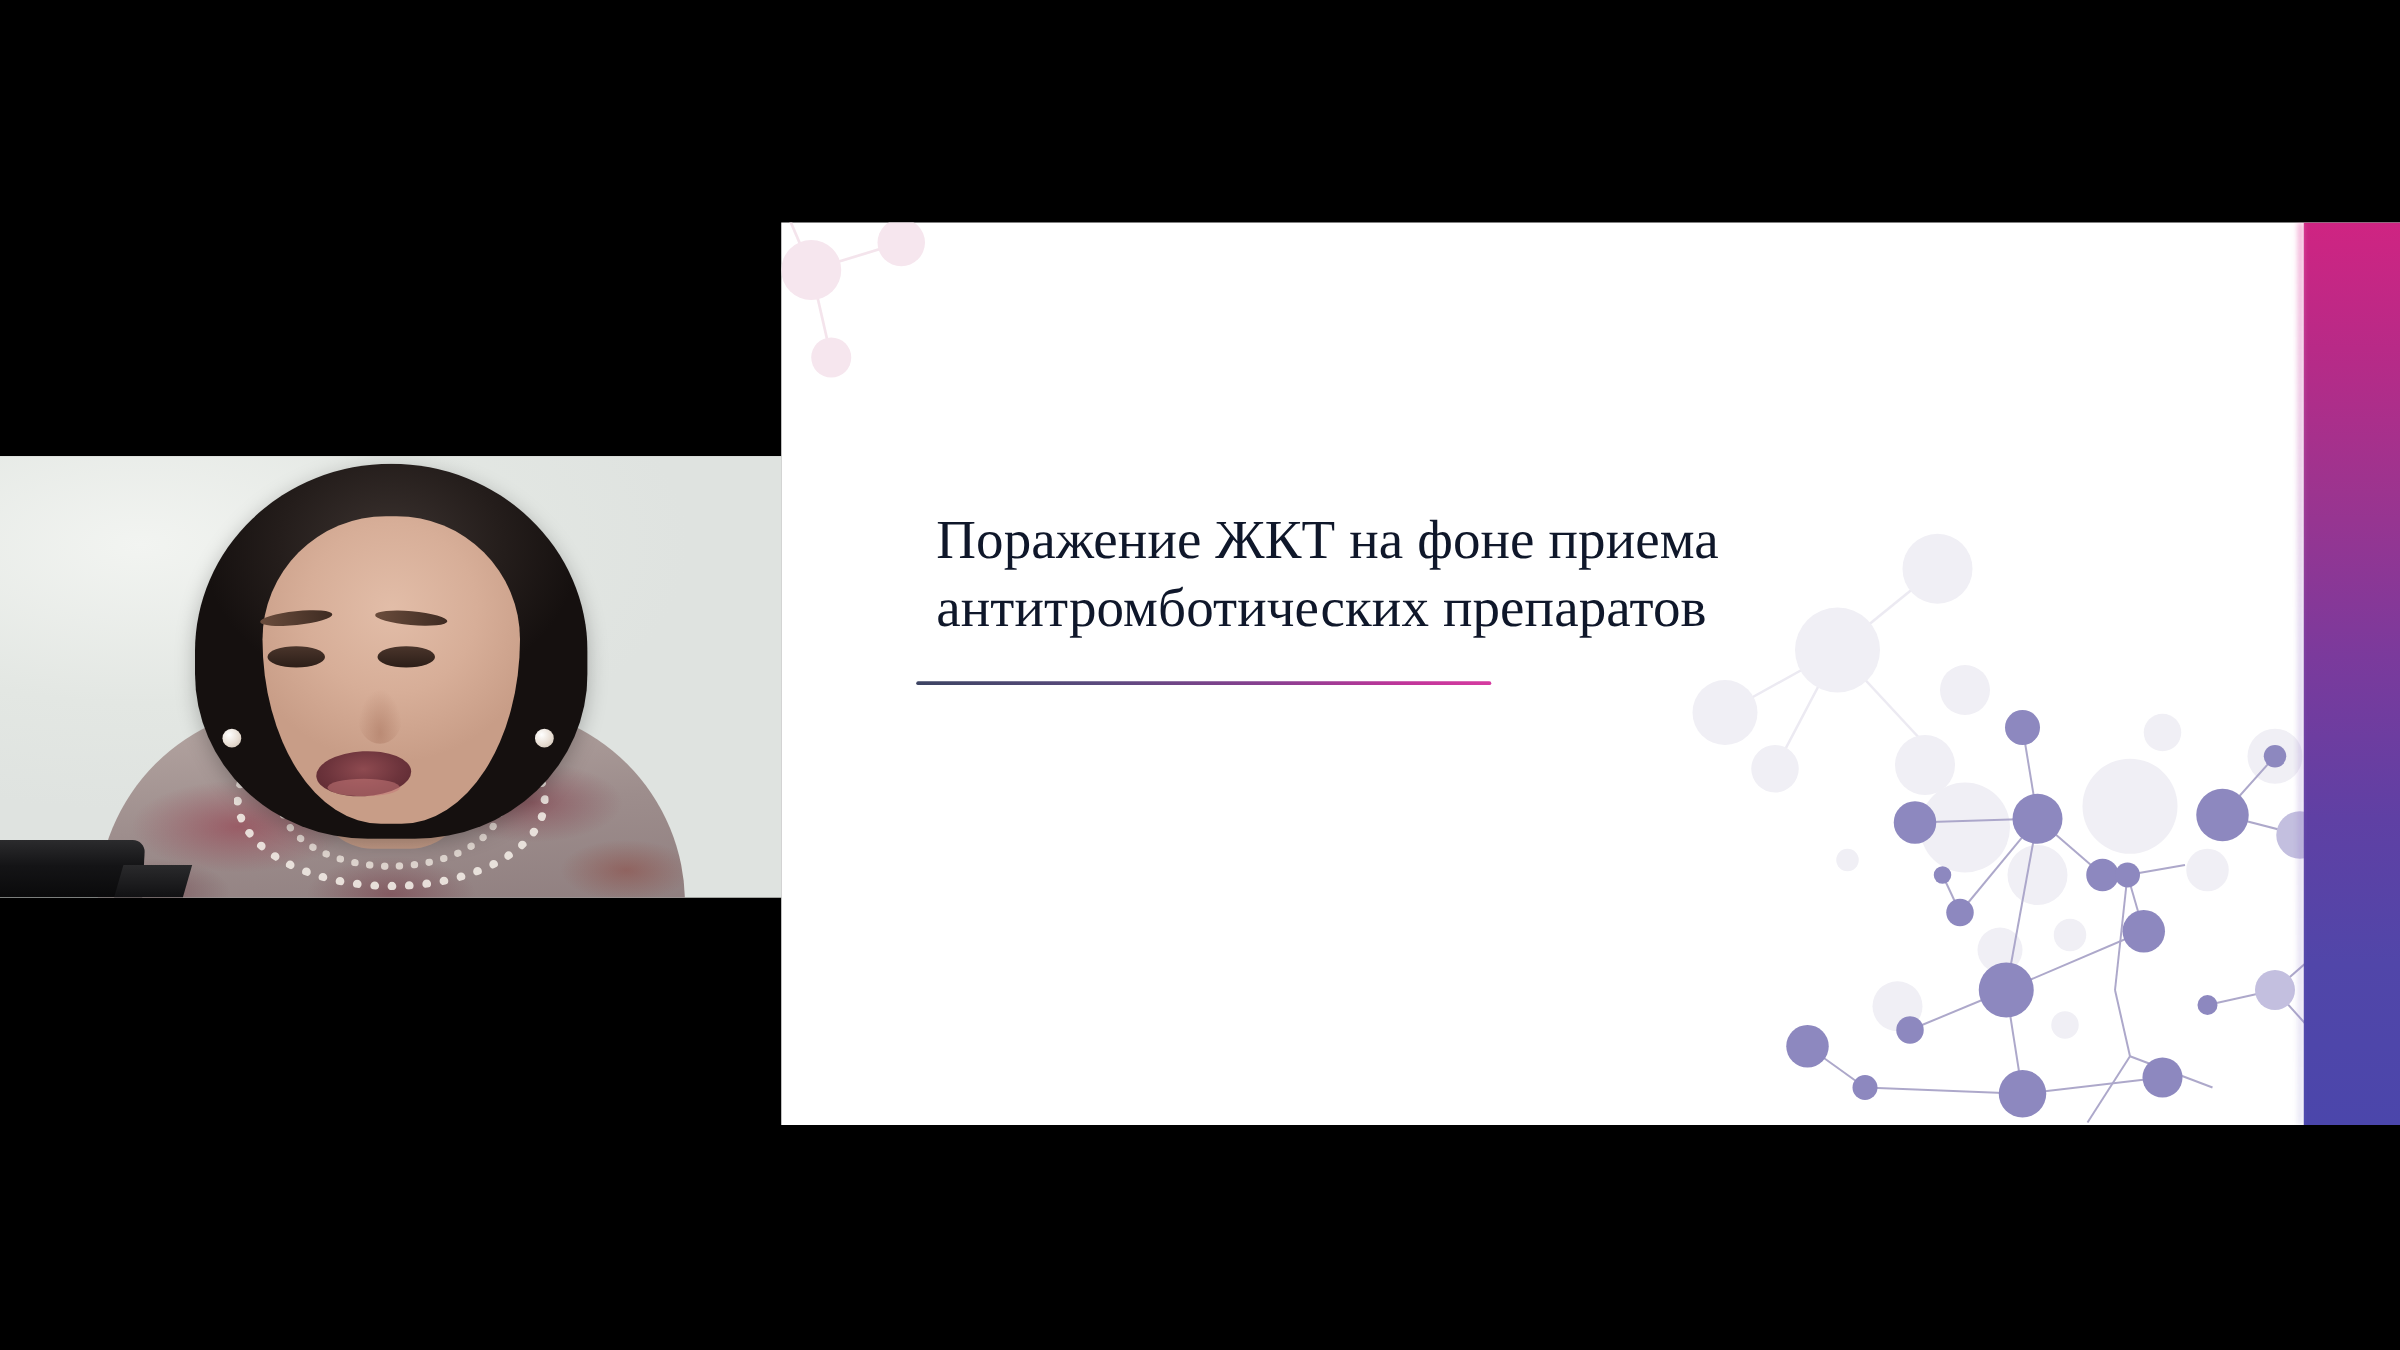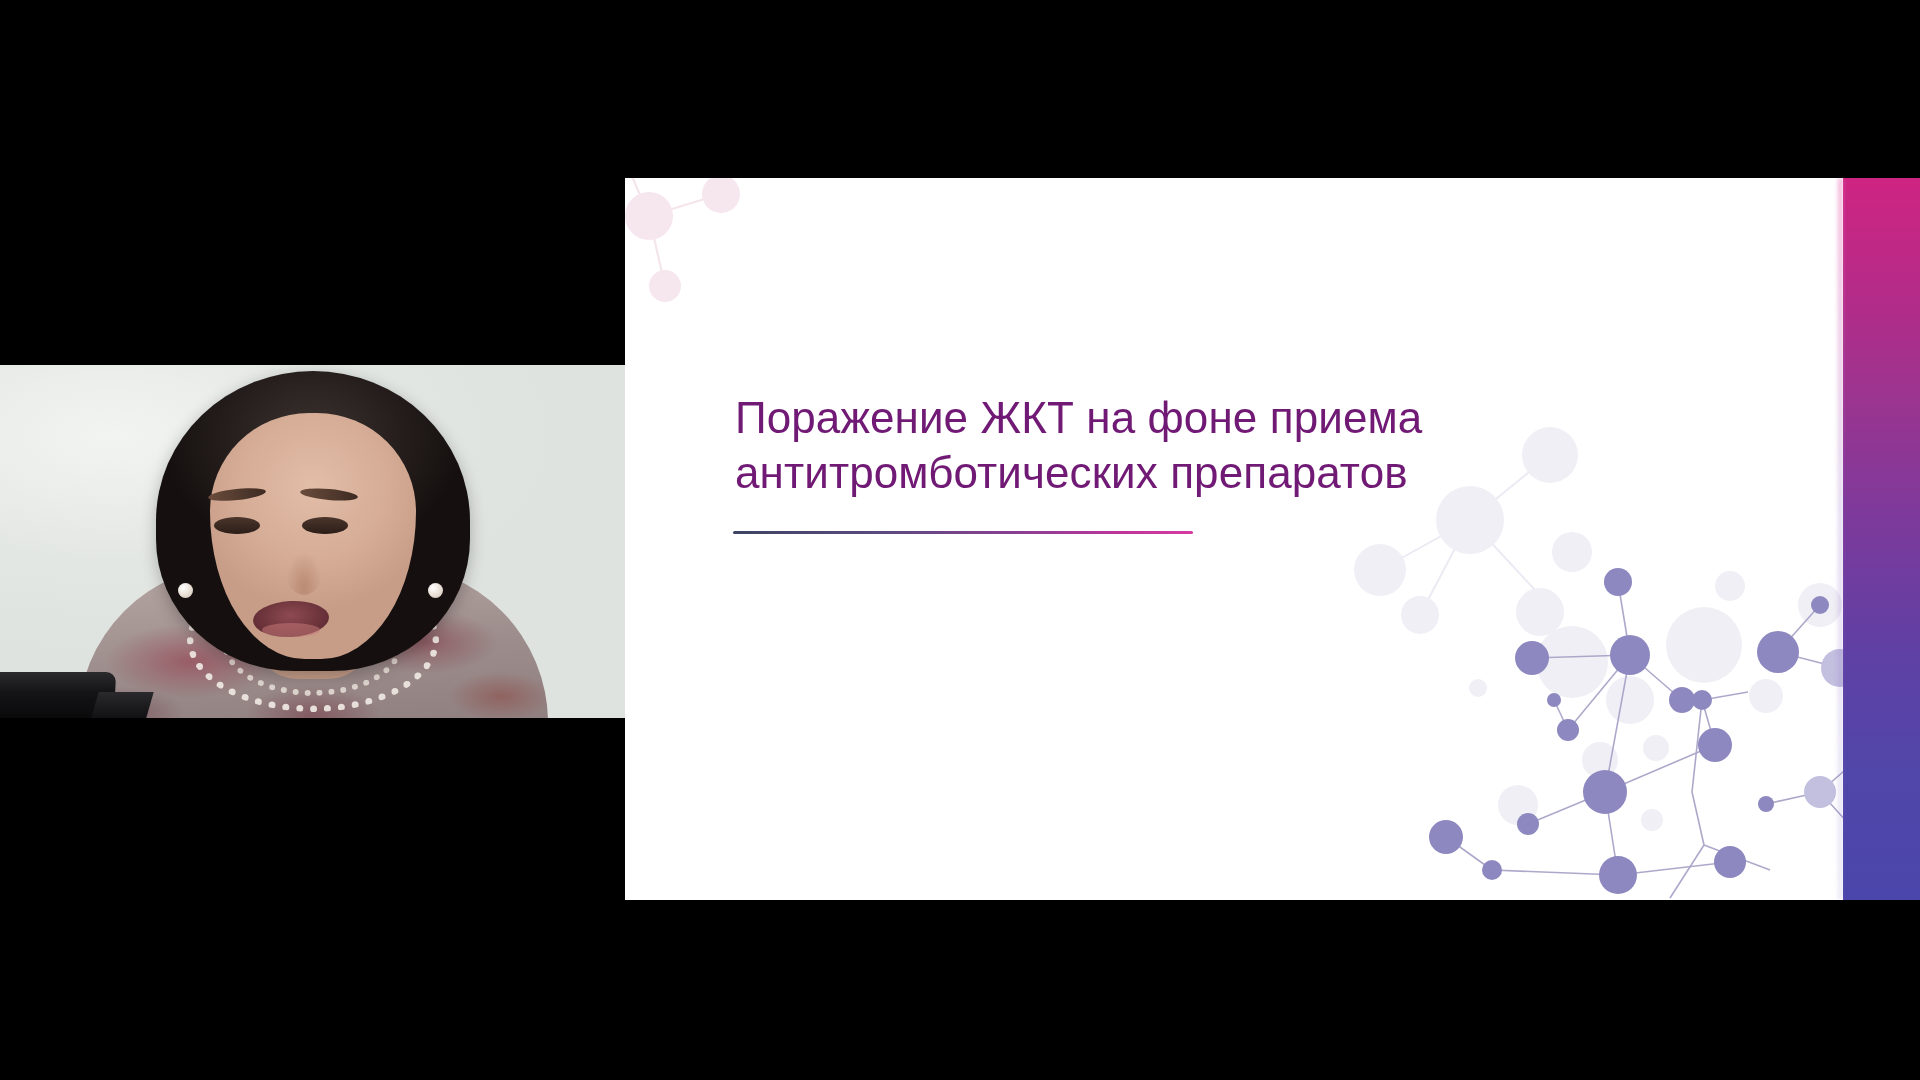--- a/index.html
+++ b/index.html
@@ -235,26 +235,26 @@
   #mol-bottomright { right: 0px; bottom: 0px; width: 620px; height: 500px; }
 
   
   #title-block {
     position: absolute;
     left: 108px;
     top: 210px;
     width: 700px;
   }
   .slide-title {
-    margin: 2px;
-    font-family: Liberation Sans, sans-serif;
+    margin: 16px;
+    font-family: Liberation Serif, serif;
     font-size: 44px;
     line-height: 1.26;
     font-weight: 400;
-    color: #701a75;
+    color: #0f172a;
     letter-spacing: .1px;
     white-space: pre-line;
   }
   .title-rule {
     margin-top: 30px;
     width: 460px;
     height: 3px;
     background: linear-gradient(90deg, #3d4463 0%, #5b4a7e 32%, #8a3f91 62%, #c0359a 85%, #d63ba0 100%);
     border-radius: 2px;
   }

